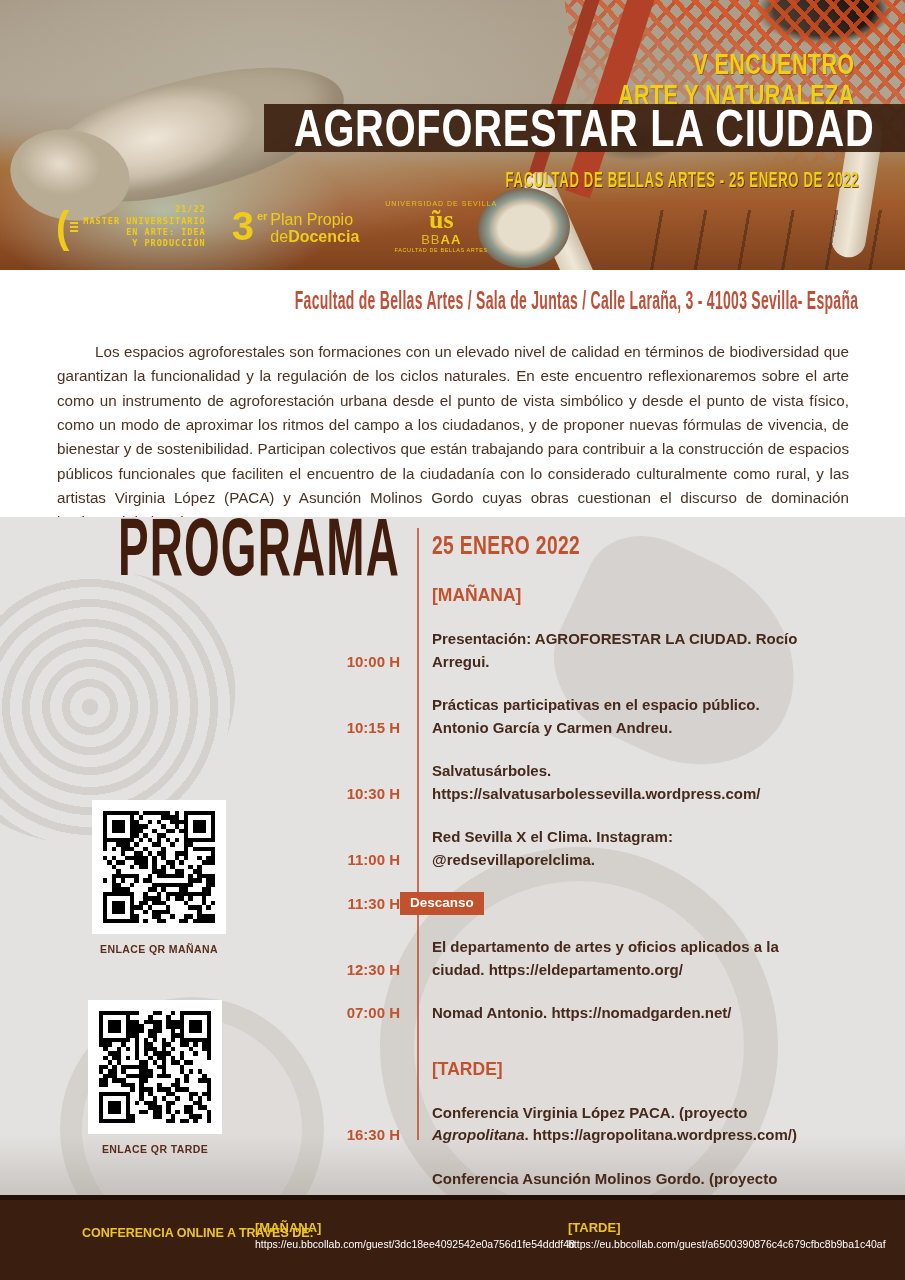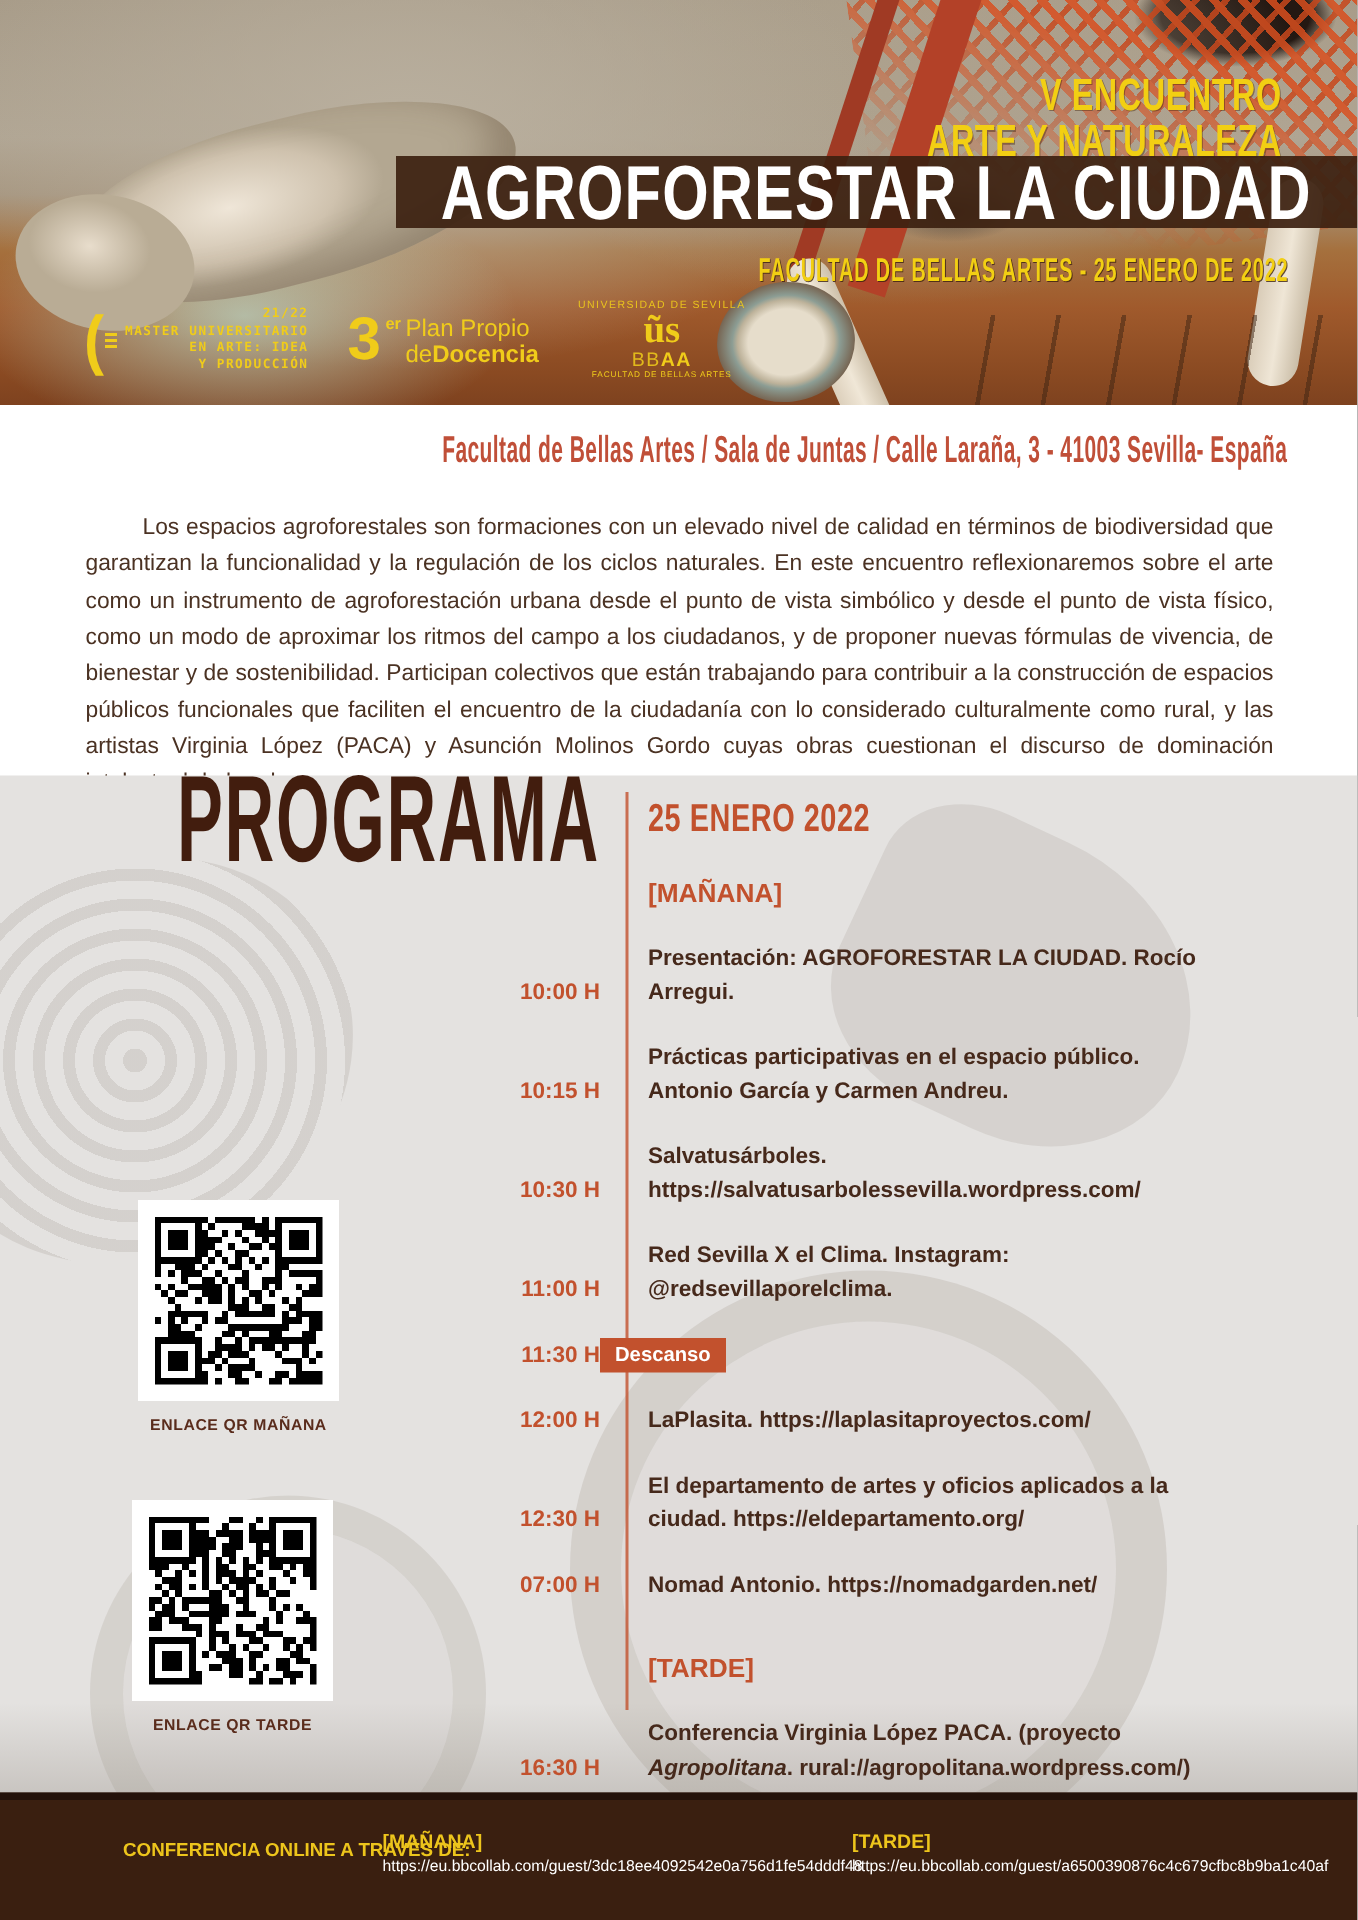--- a/index.html
+++ b/index.html
@@ -214,37 +214,33 @@
     </div>
     <div class="row">
       <div class="time">11:00 H</div>
       <div class="desc">Red Sevilla X el Clima. Instagram: @redsevillaporelclima.</div>
     </div>
     <div class="row">
       <div class="time">11:30 H</div>
       <div class="desc badge">Descanso</div>
     </div>
     <div class="row">
-      <div class="time">12:00 H</div>
-      <div class="desc">LaPlasita. https://laplasitaproyectos.com/</div>
-    </div>
-    <div class="row">
       <div class="time">12:30 H</div>
       <div class="desc">El departamento de artes y oficios aplicados a la ciudad. https://eldepartamento.org/</div>
     </div>
     <div class="row">
       <div class="time">07:00 H</div>
       <div class="desc">Nomad Antonio. https://nomadgarden.net/</div>
     </div>
 
     <div class="session tarde">[TARDE]</div>
 
     <div class="row">
       <div class="time">16:30 H</div>
-      <div class="desc"><span>Conferencia Virginia López PACA. (proyecto </span><span style="font-style: italic;">Agropolitana</span><span>. rural://agropolitana.wordpress.com/)</span></div>
+      <div class="desc"><span>Conferencia Virginia López PACA. (proyecto </span><span style="font-style: italic;">Agropolitana</span><span>. https://agropolitana.wordpress.com/)</span></div>
     </div>
     <div class="row">
       <div class="time">17:30 H</div>
       <div class="desc"><span>Conferencia Asunción Molinos Gordo. (proyecto </span><span style="font-style: italic;">Como solíamos</span><span> https://www.asuncionmolinos.com/proyectos/como-soliamos).</span></div>
     </div>
 
   </div>
 
   <div class="qr-block qr-m">
     <div class="qr-white"><div class="qr">

